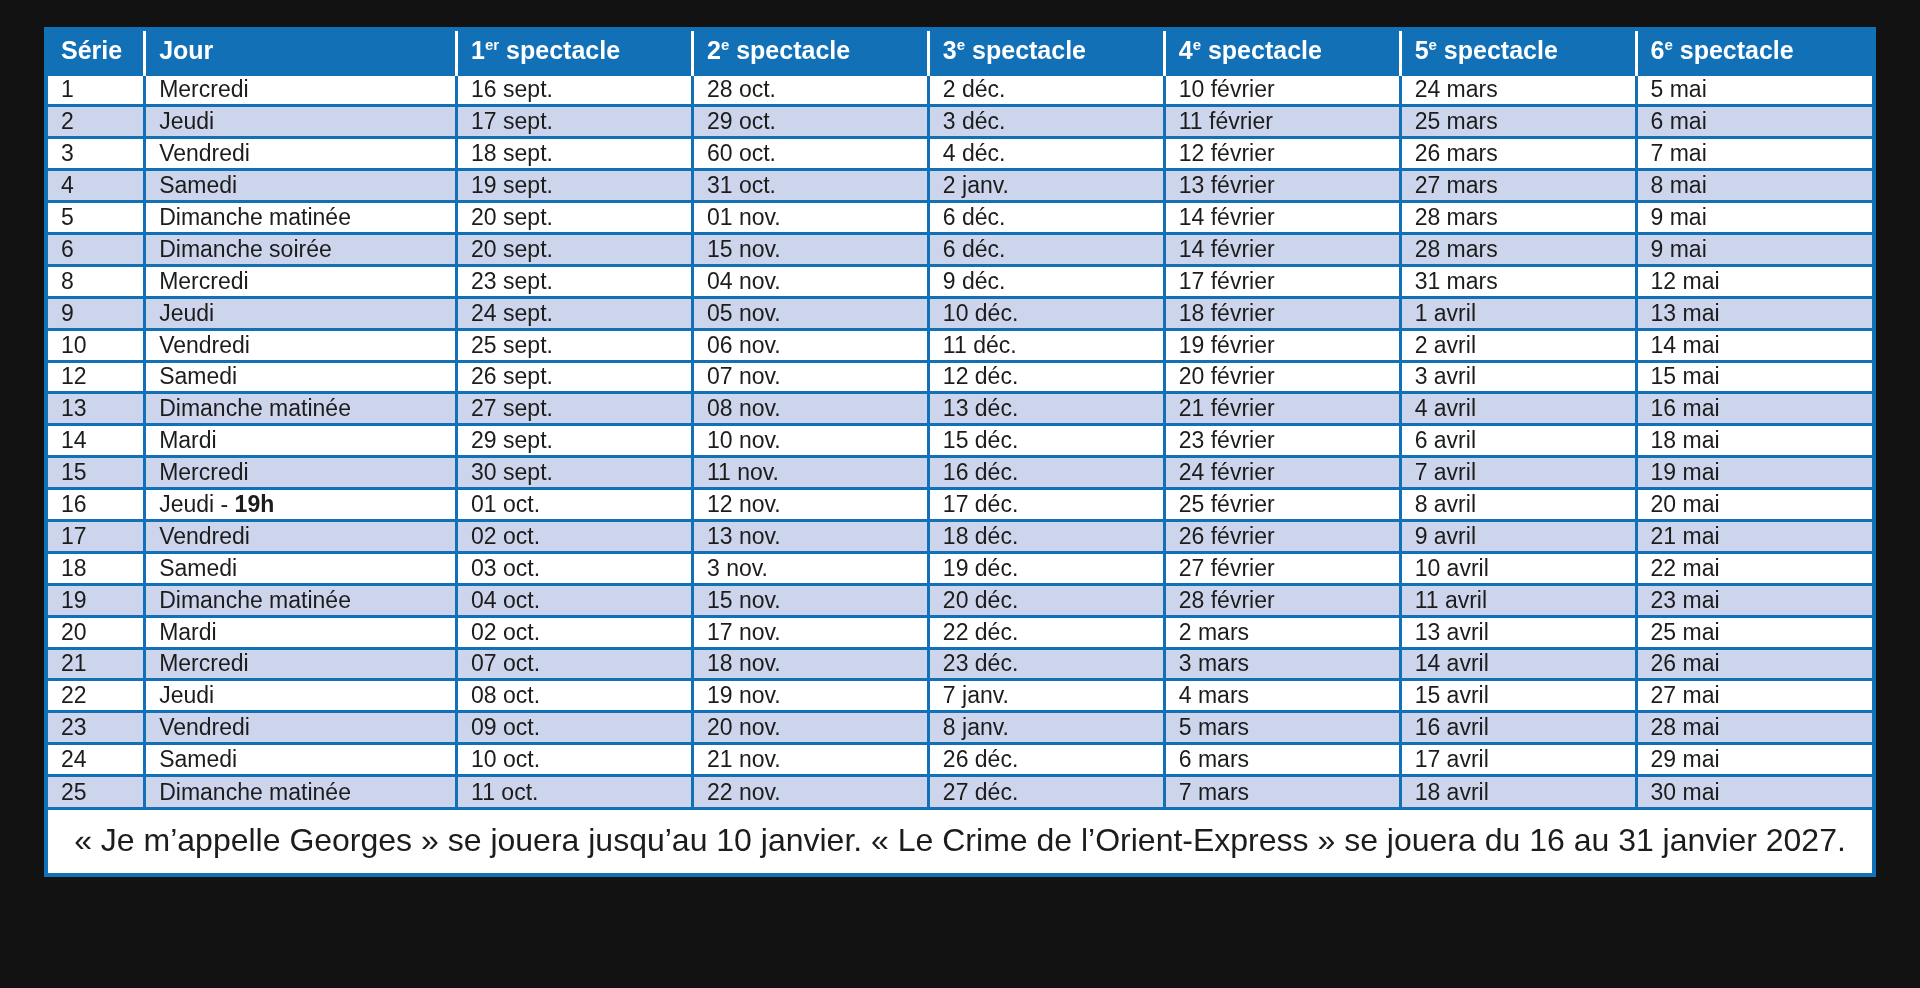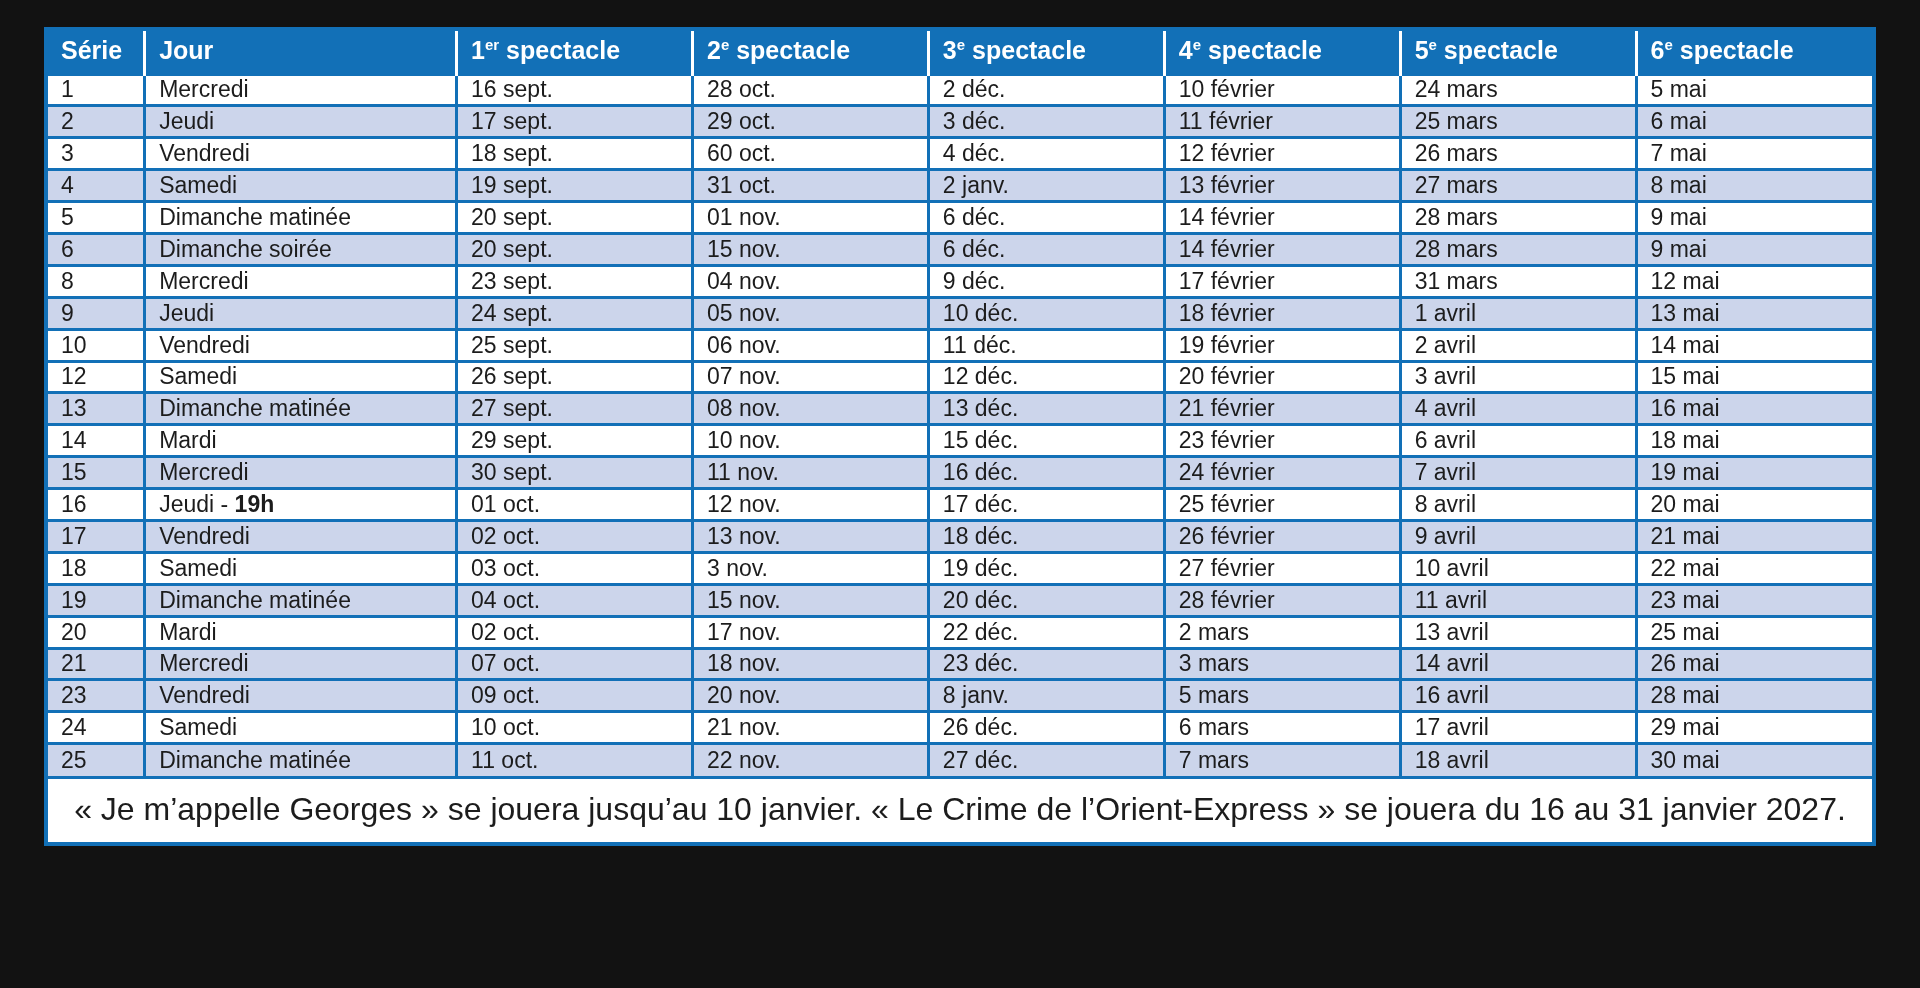--- a/index.html
+++ b/index.html
@@ -279,20 +279,30 @@
           <tr class="alt">
     <td class="c-serie">21</td>
     <td class="c-jour"><span class="jour-text">Mercredi</span><span class="jour-bold"></span></td>
     <td class="c-date">07 oct.</td>
     <td class="c-date">18 nov.</td>
     <td class="c-date">23 déc.</td>
     <td class="c-date">3 mars</td>
     <td class="c-date">14 avril</td>
     <td class="c-date">26 mai</td>
   </tr>
+          <tr>
+    <td class="c-serie">22</td>
+    <td class="c-jour"><span class="jour-text">Jeudi</span><span class="jour-bold"></span></td>
+    <td class="c-date">08 oct.</td>
+    <td class="c-date">19 nov.</td>
+    <td class="c-date">7 janv.</td>
+    <td class="c-date">4 mars</td>
+    <td class="c-date">15 avril</td>
+    <td class="c-date">27 mai</td>
+  </tr>
           <tr class="alt">
     <td class="c-serie">23</td>
     <td class="c-jour"><span class="jour-text">Vendredi</span><span class="jour-bold"></span></td>
     <td class="c-date">09 oct.</td>
     <td class="c-date">20 nov.</td>
     <td class="c-date">8 janv.</td>
     <td class="c-date">5 mars</td>
     <td class="c-date">16 avril</td>
     <td class="c-date">28 mai</td>
   </tr>

